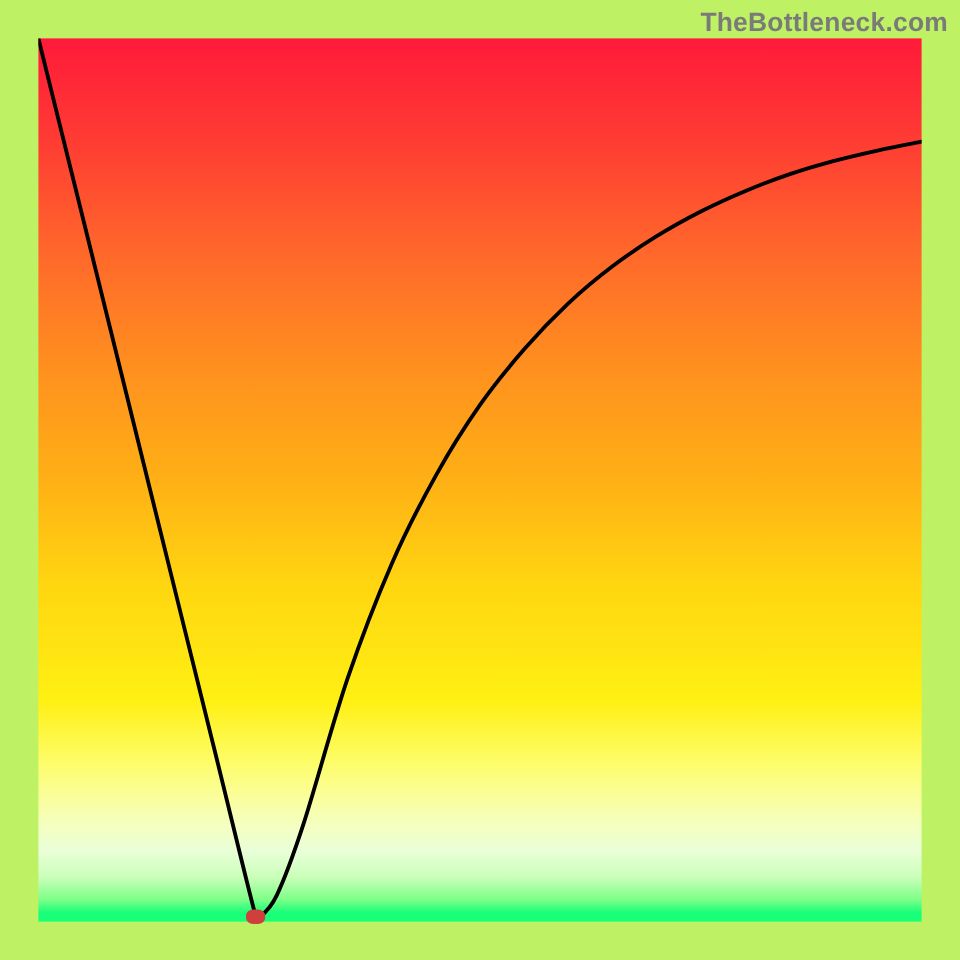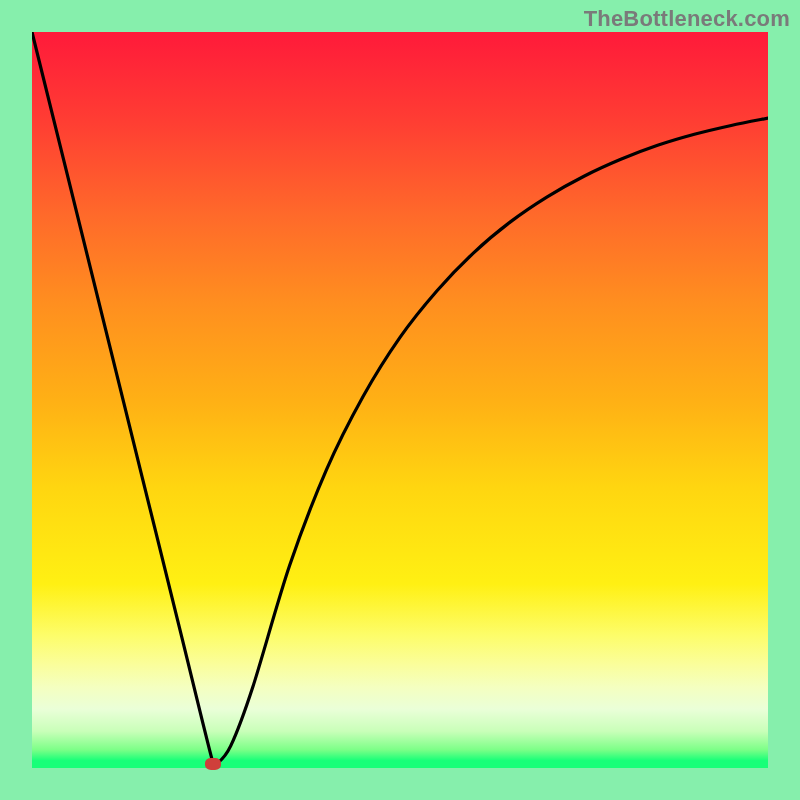--- a/index.html
+++ b/index.html
@@ -9,21 +9,21 @@
     height: 800px;
     background: #000;
     overflow: hidden;
   }
   .frame {
     position: absolute;
     left: 0;
     top: 0;
     width: 800px;
     height: 800px;
-    background: #86efac;
+    background: #bef264;
   }
   .plot-bg {
     position: absolute;
     left: 32px;
     top: 32px;
     width: 736px;
     height: 736px;
     background: linear-gradient(to bottom,
       #ff1a3a 0%,
       #ff3d33 12%,

